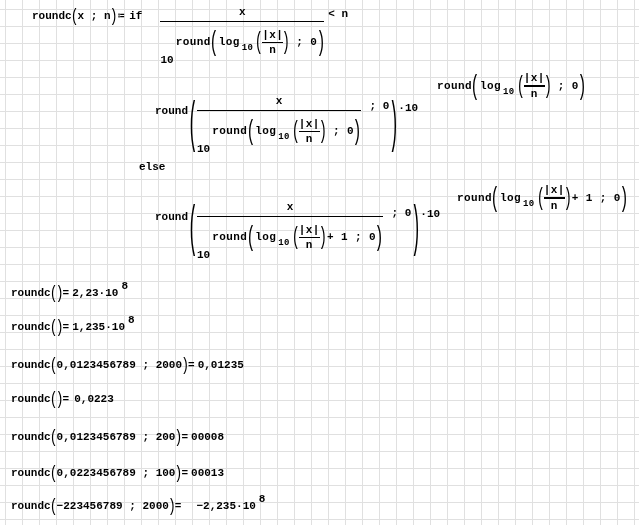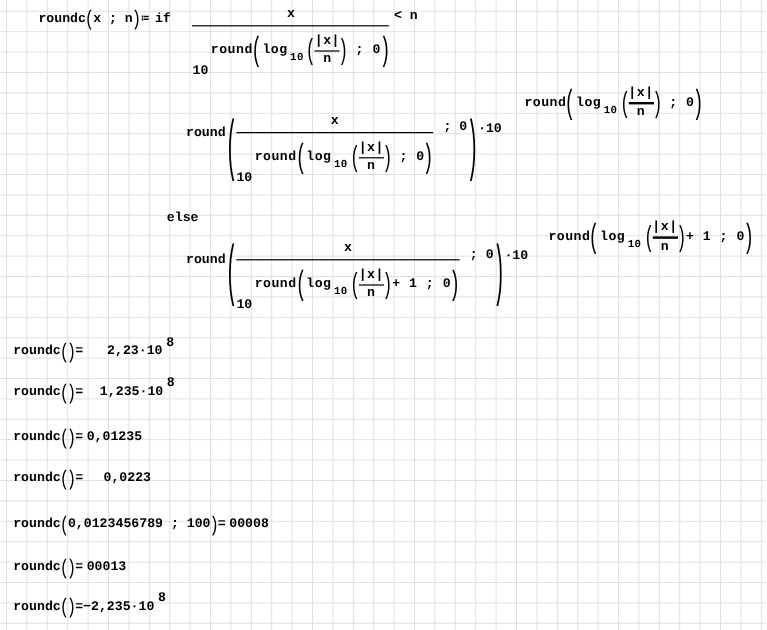--- a/index.html
+++ b/index.html
@@ -121,21 +121,21 @@
         <span class="fbar"></span>
         <span>n</span>
       </span>
       <span class="pw pw-sm"><span class="pg">)</span></span>
       <span> ; 0</span>
       <span class="pw pw-med"><span class="pg">)</span></span>
     </span>
   </div>
 
   
-  <div class="m" style="left:139px;top:176px">
+  <div class="m" style="left:139px;top:161px">
     <span>else</span>
   </div>
 
   
   <div class="m" style="left:155px;top:197px">
     <span style="margin-top:14px">round</span>
     <span class="pw pw-big"><span class="pg">(</span></span>
     <span class="col" style="margin-top:4px">
       <span>x</span>
       <span class="fbar"></span>
@@ -184,85 +184,88 @@
     </span>
   </div>
 
   
   <div class="m" style="left:11px;top:285px">
     <span class="row">
       <span>roundc</span>
       <span class="pw pw-tiny"><span class="pg">(</span></span>
       <span class="pw pw-tiny"><span class="pg">)</span></span>
       <span>=</span>
-      <span style="margin-left:20px">2,23·10</span>
+      <span style="margin-left:3px">2,23·10</span>
       <span class="sup">8</span>
     </span>
   </div>
 
   <div class="m" style="left:11px;top:319px">
     <span class="row">
       <span>roundc</span>
       <span class="pw pw-tiny"><span class="pg">(</span></span>
       <span class="pw pw-tiny"><span class="pg">)</span></span>
       <span>=</span>
-      <span style="margin-left:14px">1,235·10</span>
+      <span style="margin-left:3px">1,235·10</span>
       <span class="sup">8</span>
     </span>
   </div>
 
   <div class="m" style="left:11px;top:357px">
     <span class="row">
       <span>roundc</span>
       <span class="pw pw-tiny"><span class="pg">(</span></span>
+      <span>0,0123456789 ; 2000</span>
       <span class="pw pw-tiny"><span class="pg">)</span></span>
       <span>=</span>
       <span style="margin-left:3px">0,01235</span>
       <span class="sup"></span>
     </span>
   </div>
 
   <div class="m" style="left:11px;top:391px">
     <span class="row">
       <span>roundc</span>
       <span class="pw pw-tiny"><span class="pg">(</span></span>
       <span class="pw pw-tiny"><span class="pg">)</span></span>
       <span>=</span>
-      <span style="margin-left:17px">0,0223</span>
+      <span style="margin-left:5px">0,0223</span>
       <span class="sup"></span>
     </span>
   </div>
 
   <div class="m" style="left:11px;top:429px">
     <span class="row">
       <span>roundc</span>
       <span class="pw pw-tiny"><span class="pg">(</span></span>
-      <span>0,0123456789 ; 100</span>
+      <span>0,0123456789 ; 200</span>
       <span class="pw pw-tiny"><span class="pg">)</span></span>
       <span>=</span>
       <span style="margin-left:3px">00008</span>
       <span class="sup"></span>
     </span>
   </div>
 
   <div class="m" style="left:11px;top:465px">
     <span class="row">
       <span>roundc</span>
       <span class="pw pw-tiny"><span class="pg">(</span></span>
+      <span>0,0223456789 ; 100</span>
       <span class="pw pw-tiny"><span class="pg">)</span></span>
       <span>=</span>
       <span style="margin-left:3px">00013</span>
       <span class="sup"></span>
     </span>
   </div>
 
   <div class="m" style="left:11px;top:498px">
     <span class="row">
       <span>roundc</span>
       <span class="pw pw-tiny"><span class="pg">(</span></span>
-      <span class="pw pw-tiny"><span class="pg">)</span></span>
-      <span>=</span>
-      <span style="margin-left:0">−2,235·10</span>
+      <span>−223456789 ; 2000</span>
+      <span class="pw pw-tiny"><span class="pg">)</span></span>
+      <span>=</span>
+      <span style="margin-left:15px">−2,235·10</span>
       <span class="sup">8</span>
     </span>
   </div>
 
 </div>
 
 </body></html>

